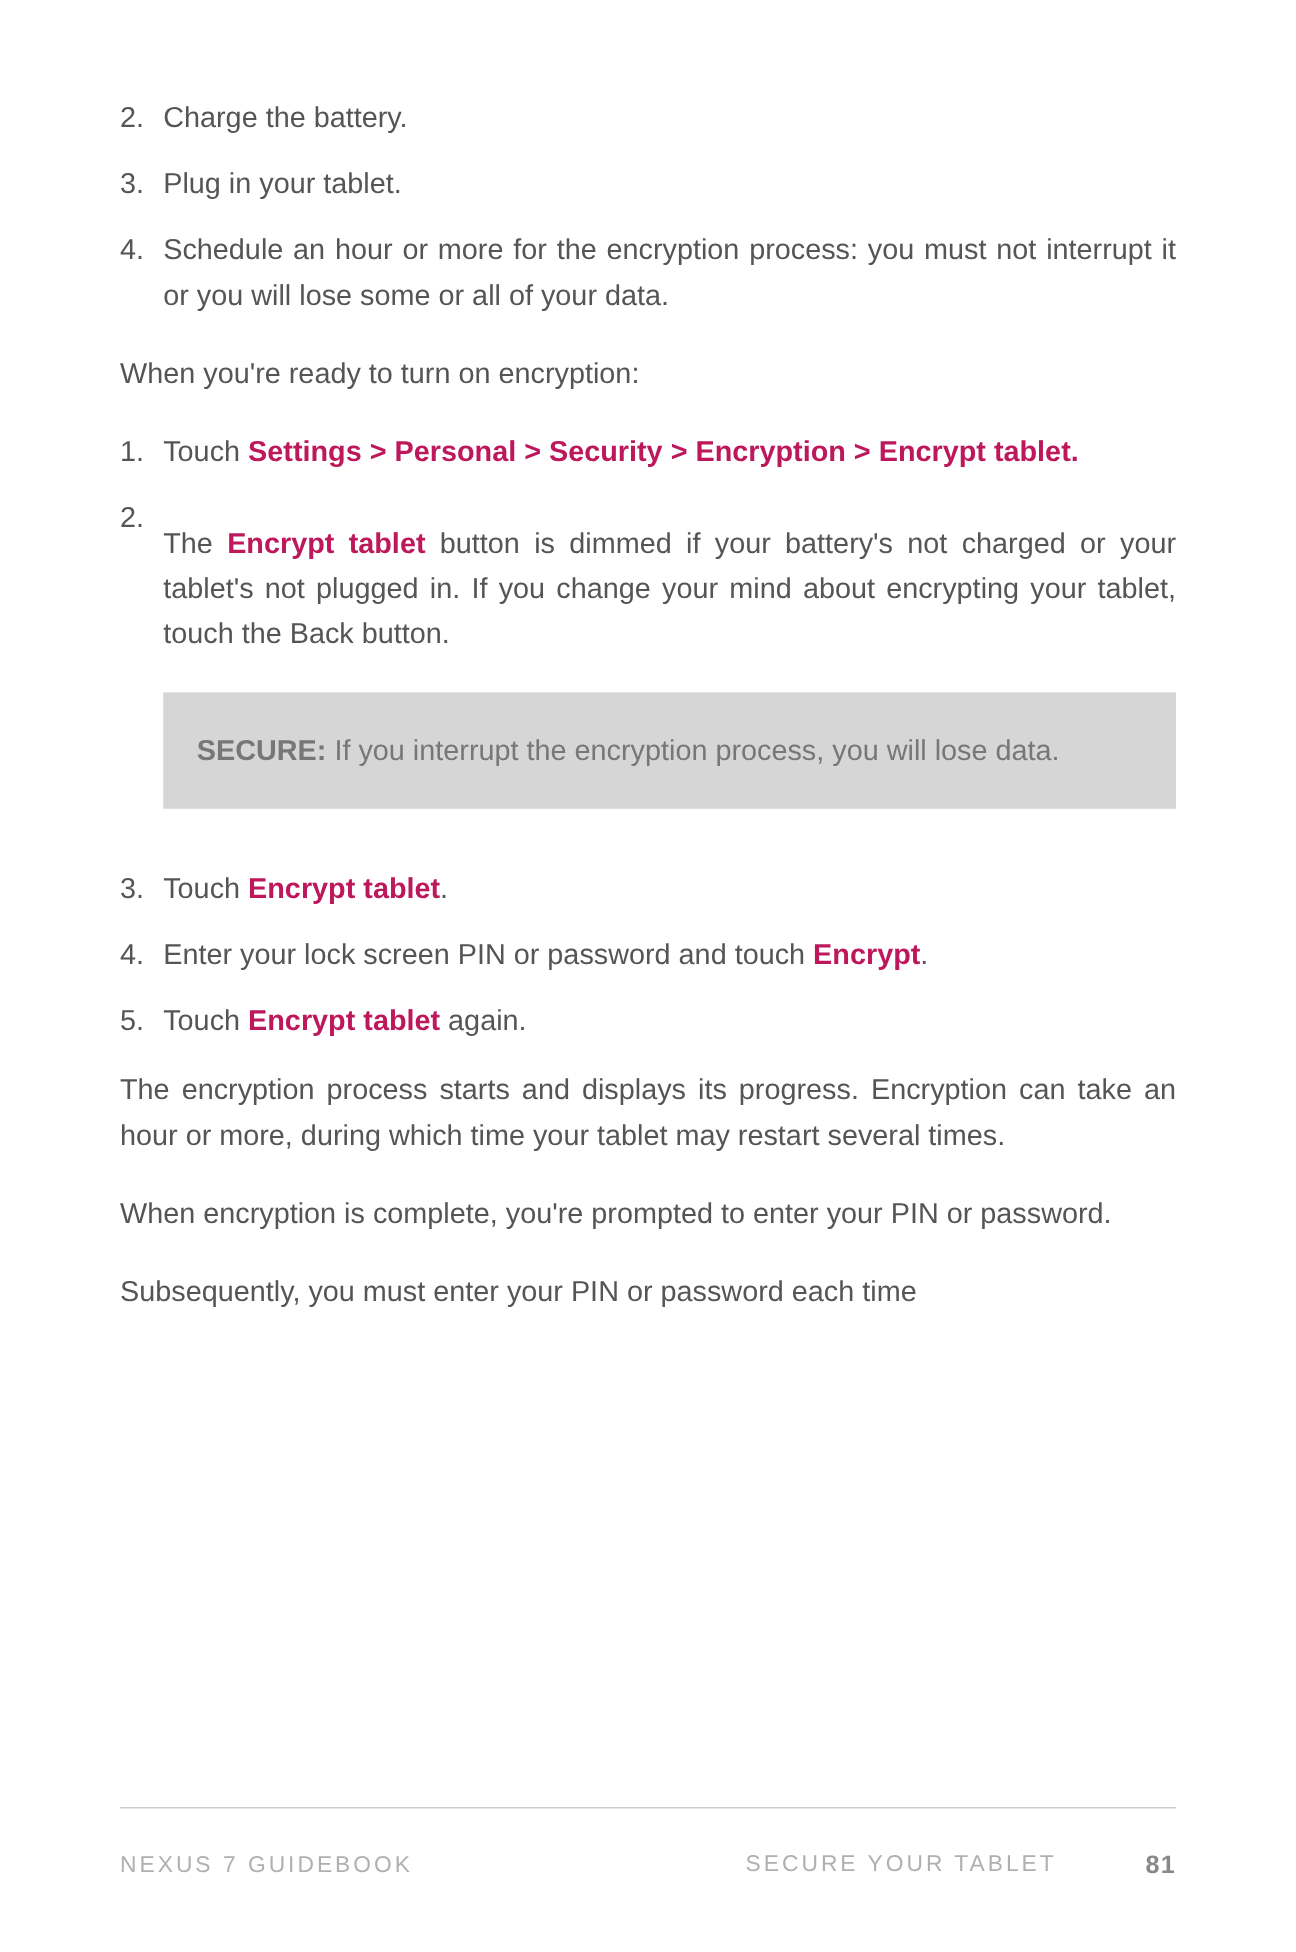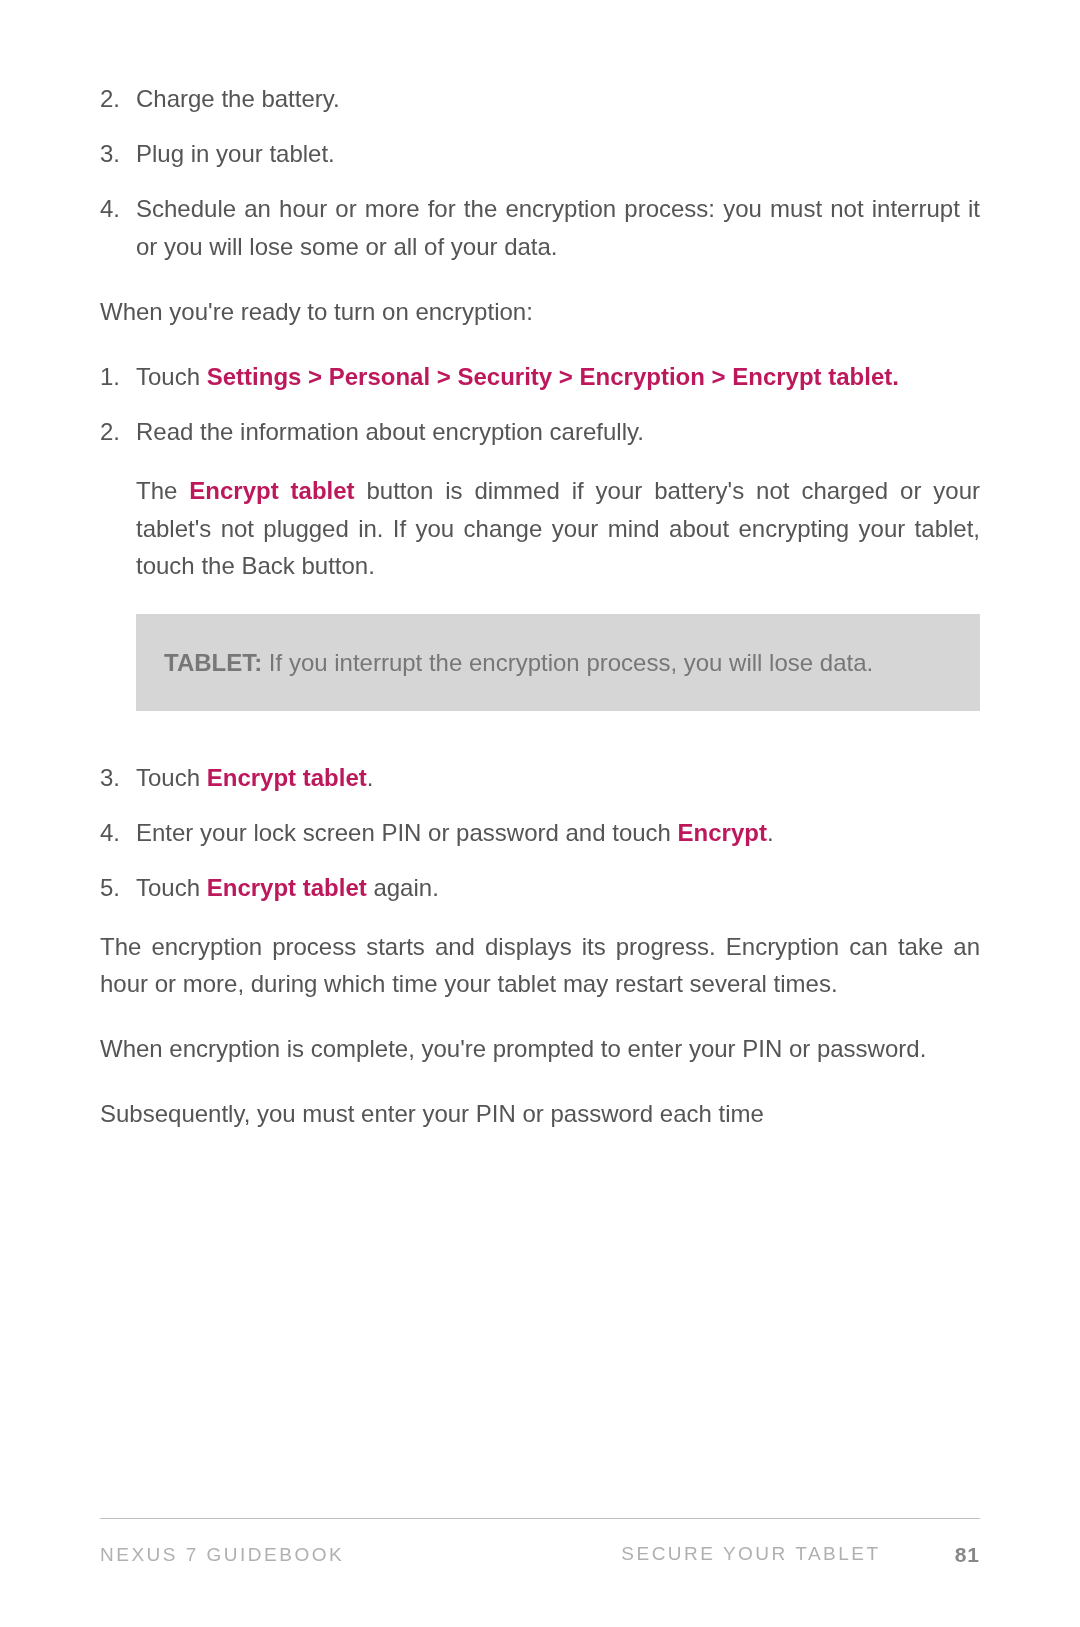--- a/index.html
+++ b/index.html
@@ -69,21 +69,21 @@
       text-align: left;
     }
     .bold { font-weight: bold; color: #be185d; }
     .warning-bold { font-weight: bold; color: #777777; }
     .footer {
       position: absolute;
       bottom: 60px;
       left: 100px;
       right: 100px;
       border-top: 1px solid #c0c0c0;
-      padding-top: 24px;
+      padding-top: 36px;
       display: flex;
       justify-content: space-between;
       align-items: center;
       color: #b0b0b0;
       font-size: 19px;
       letter-spacing: 2.5px;
     }
     .footer .right {
       display: flex;
       gap: 34px;
@@ -123,26 +123,25 @@
       <span class="num">1.</span>
       <span class="body">
         <span class="txt">
           <span>Touch </span><span class="bold">Settings &gt; Personal &gt; Security &gt; Encryption &gt; Encrypt tablet.</span>
         </span>
       </span>
     </li>
     <li>
       <span class="num">2.</span>
       <span class="body">
-        <span class="txt">Read the information about encryption carefully.</span>
         <span class="txt sub-para">
           <span>The </span><span class="bold">Encrypt tablet</span><span> button is dimmed if your battery's not charged or your tablet's not plugged in. If you change your mind about encrypting your tablet, touch the Back button.</span>
         </span>
         <div class="warning-box">
-          <span class="warning-bold">TABLET:</span><span> If you interrupt the encryption process, you will lose data.</span>
+          <span class="warning-bold">SECURE:</span><span> If you interrupt the encryption process, you will lose data.</span>
         </div>
       </span>
     </li>
     <li>
       <span class="num">3.</span>
       <span class="body">
         <span class="txt">
           <span>Touch </span><span class="bold">Encrypt tablet</span><span>.</span>
         </span>
       </span>

